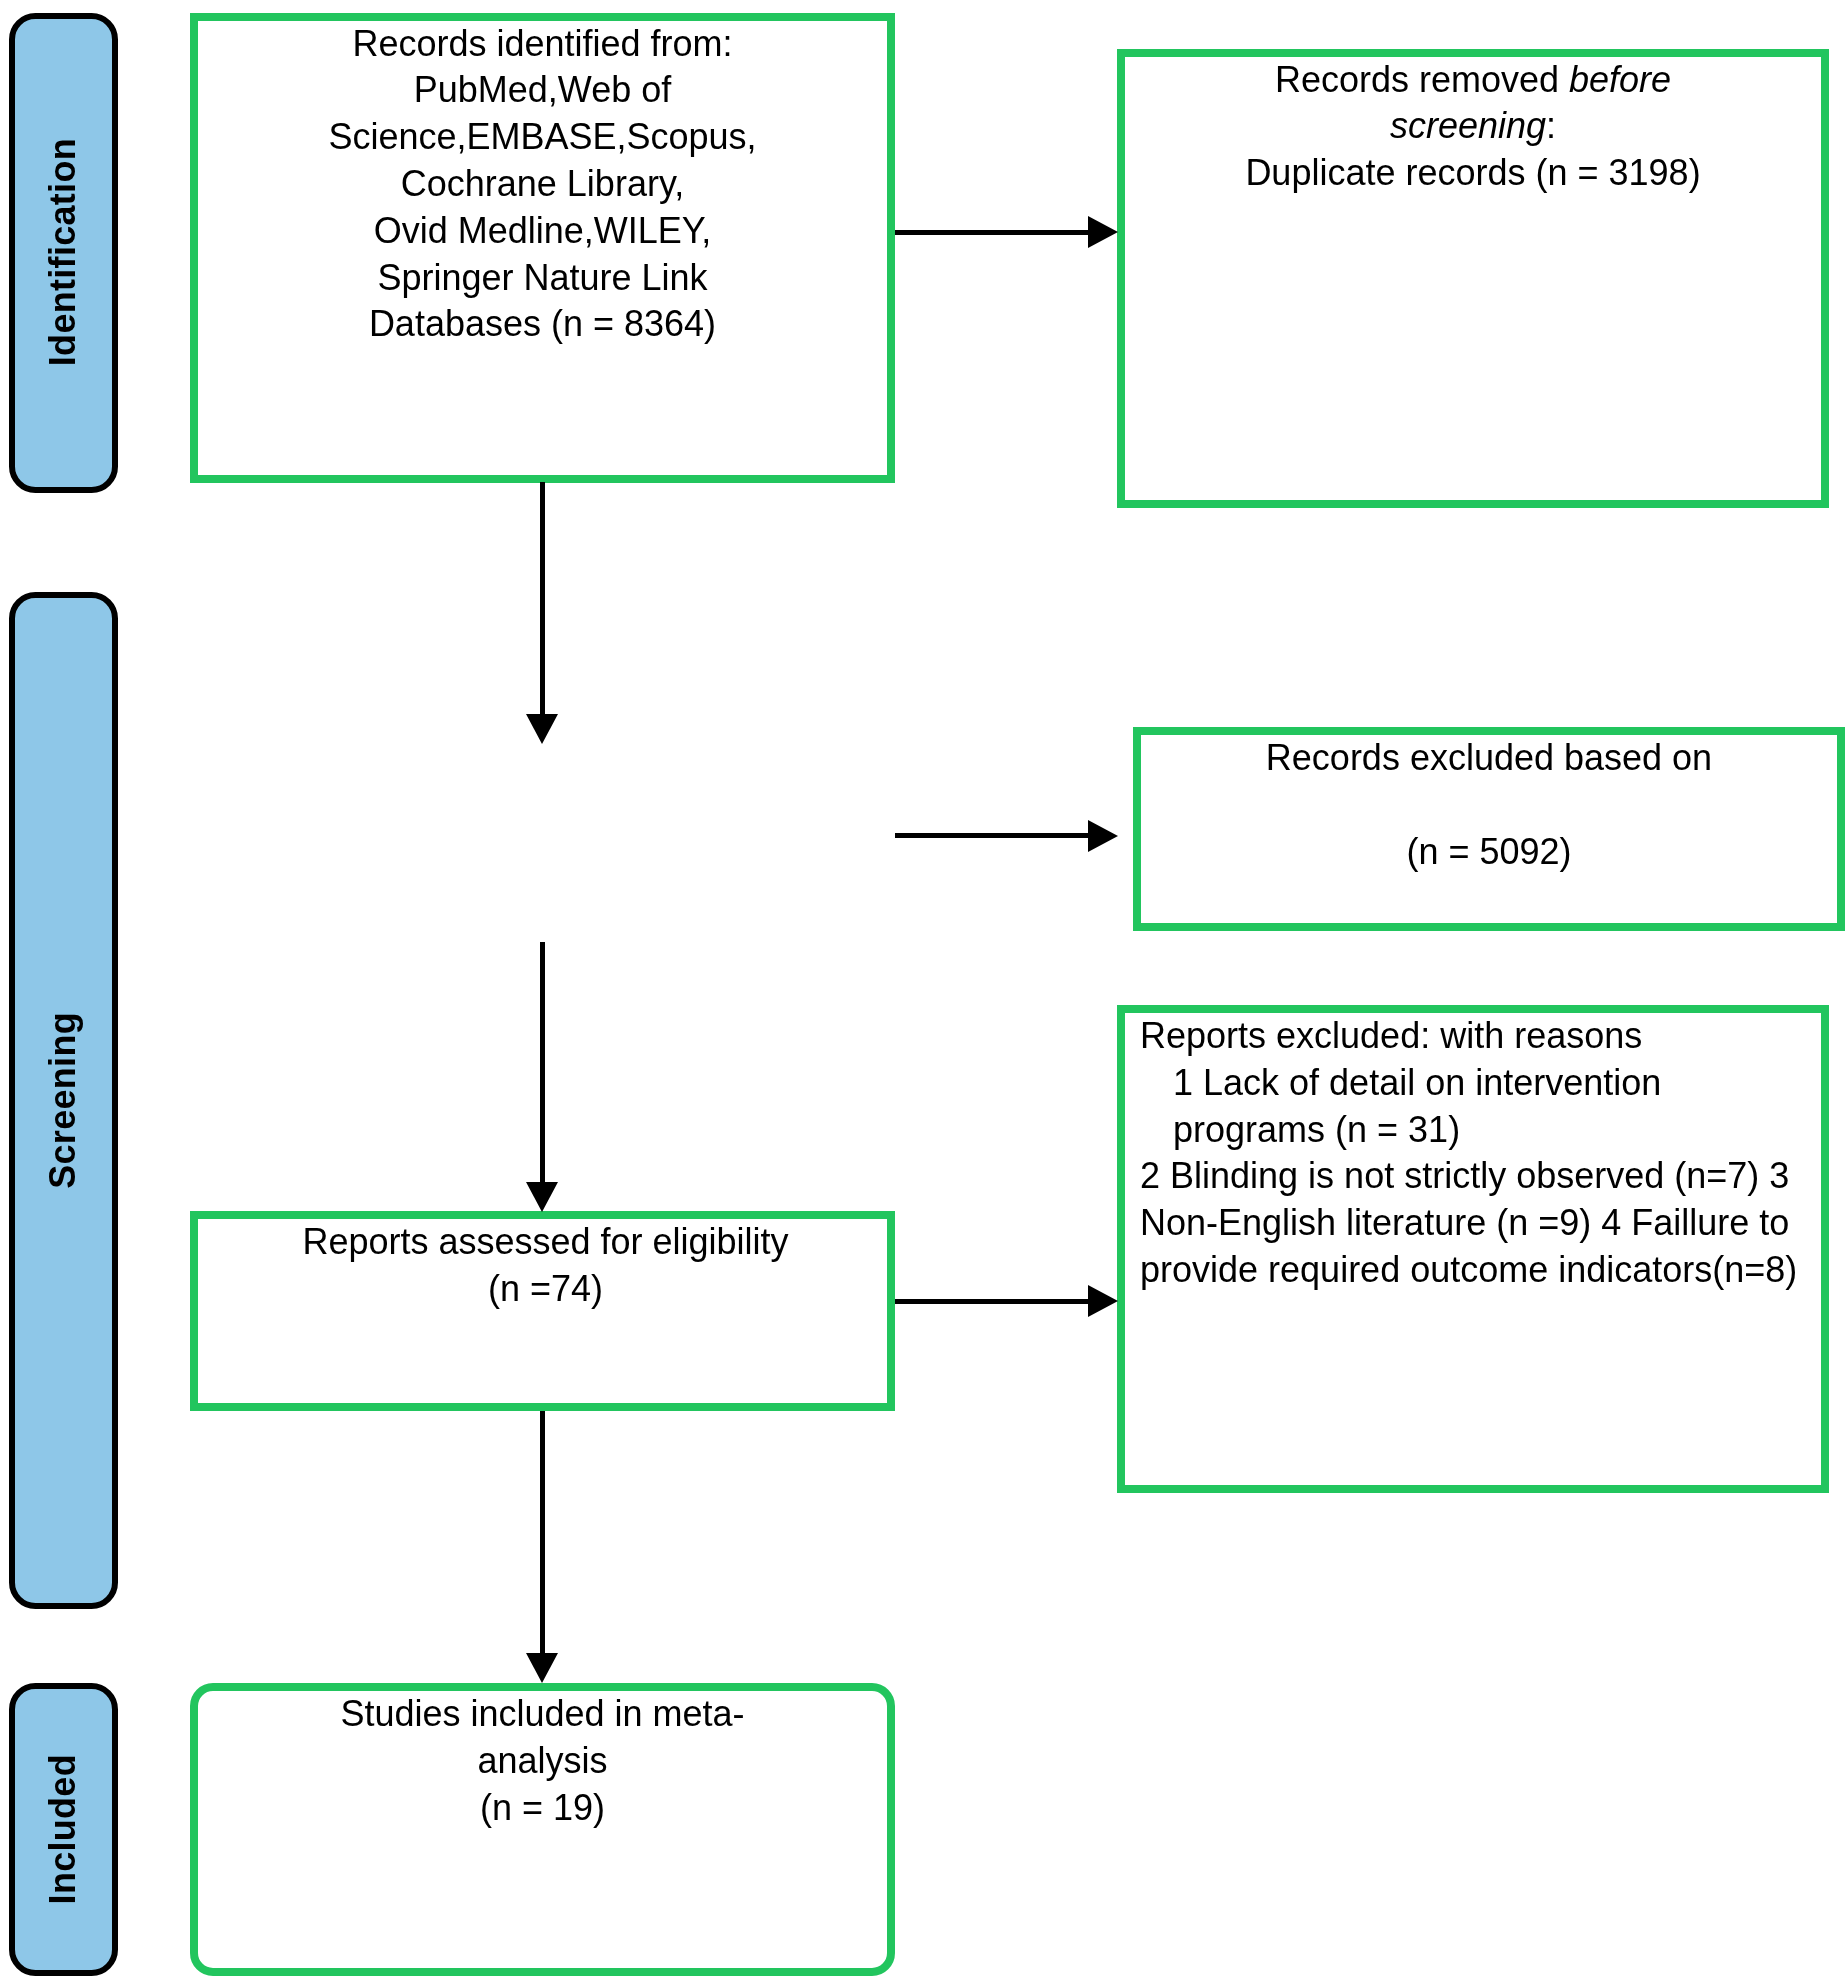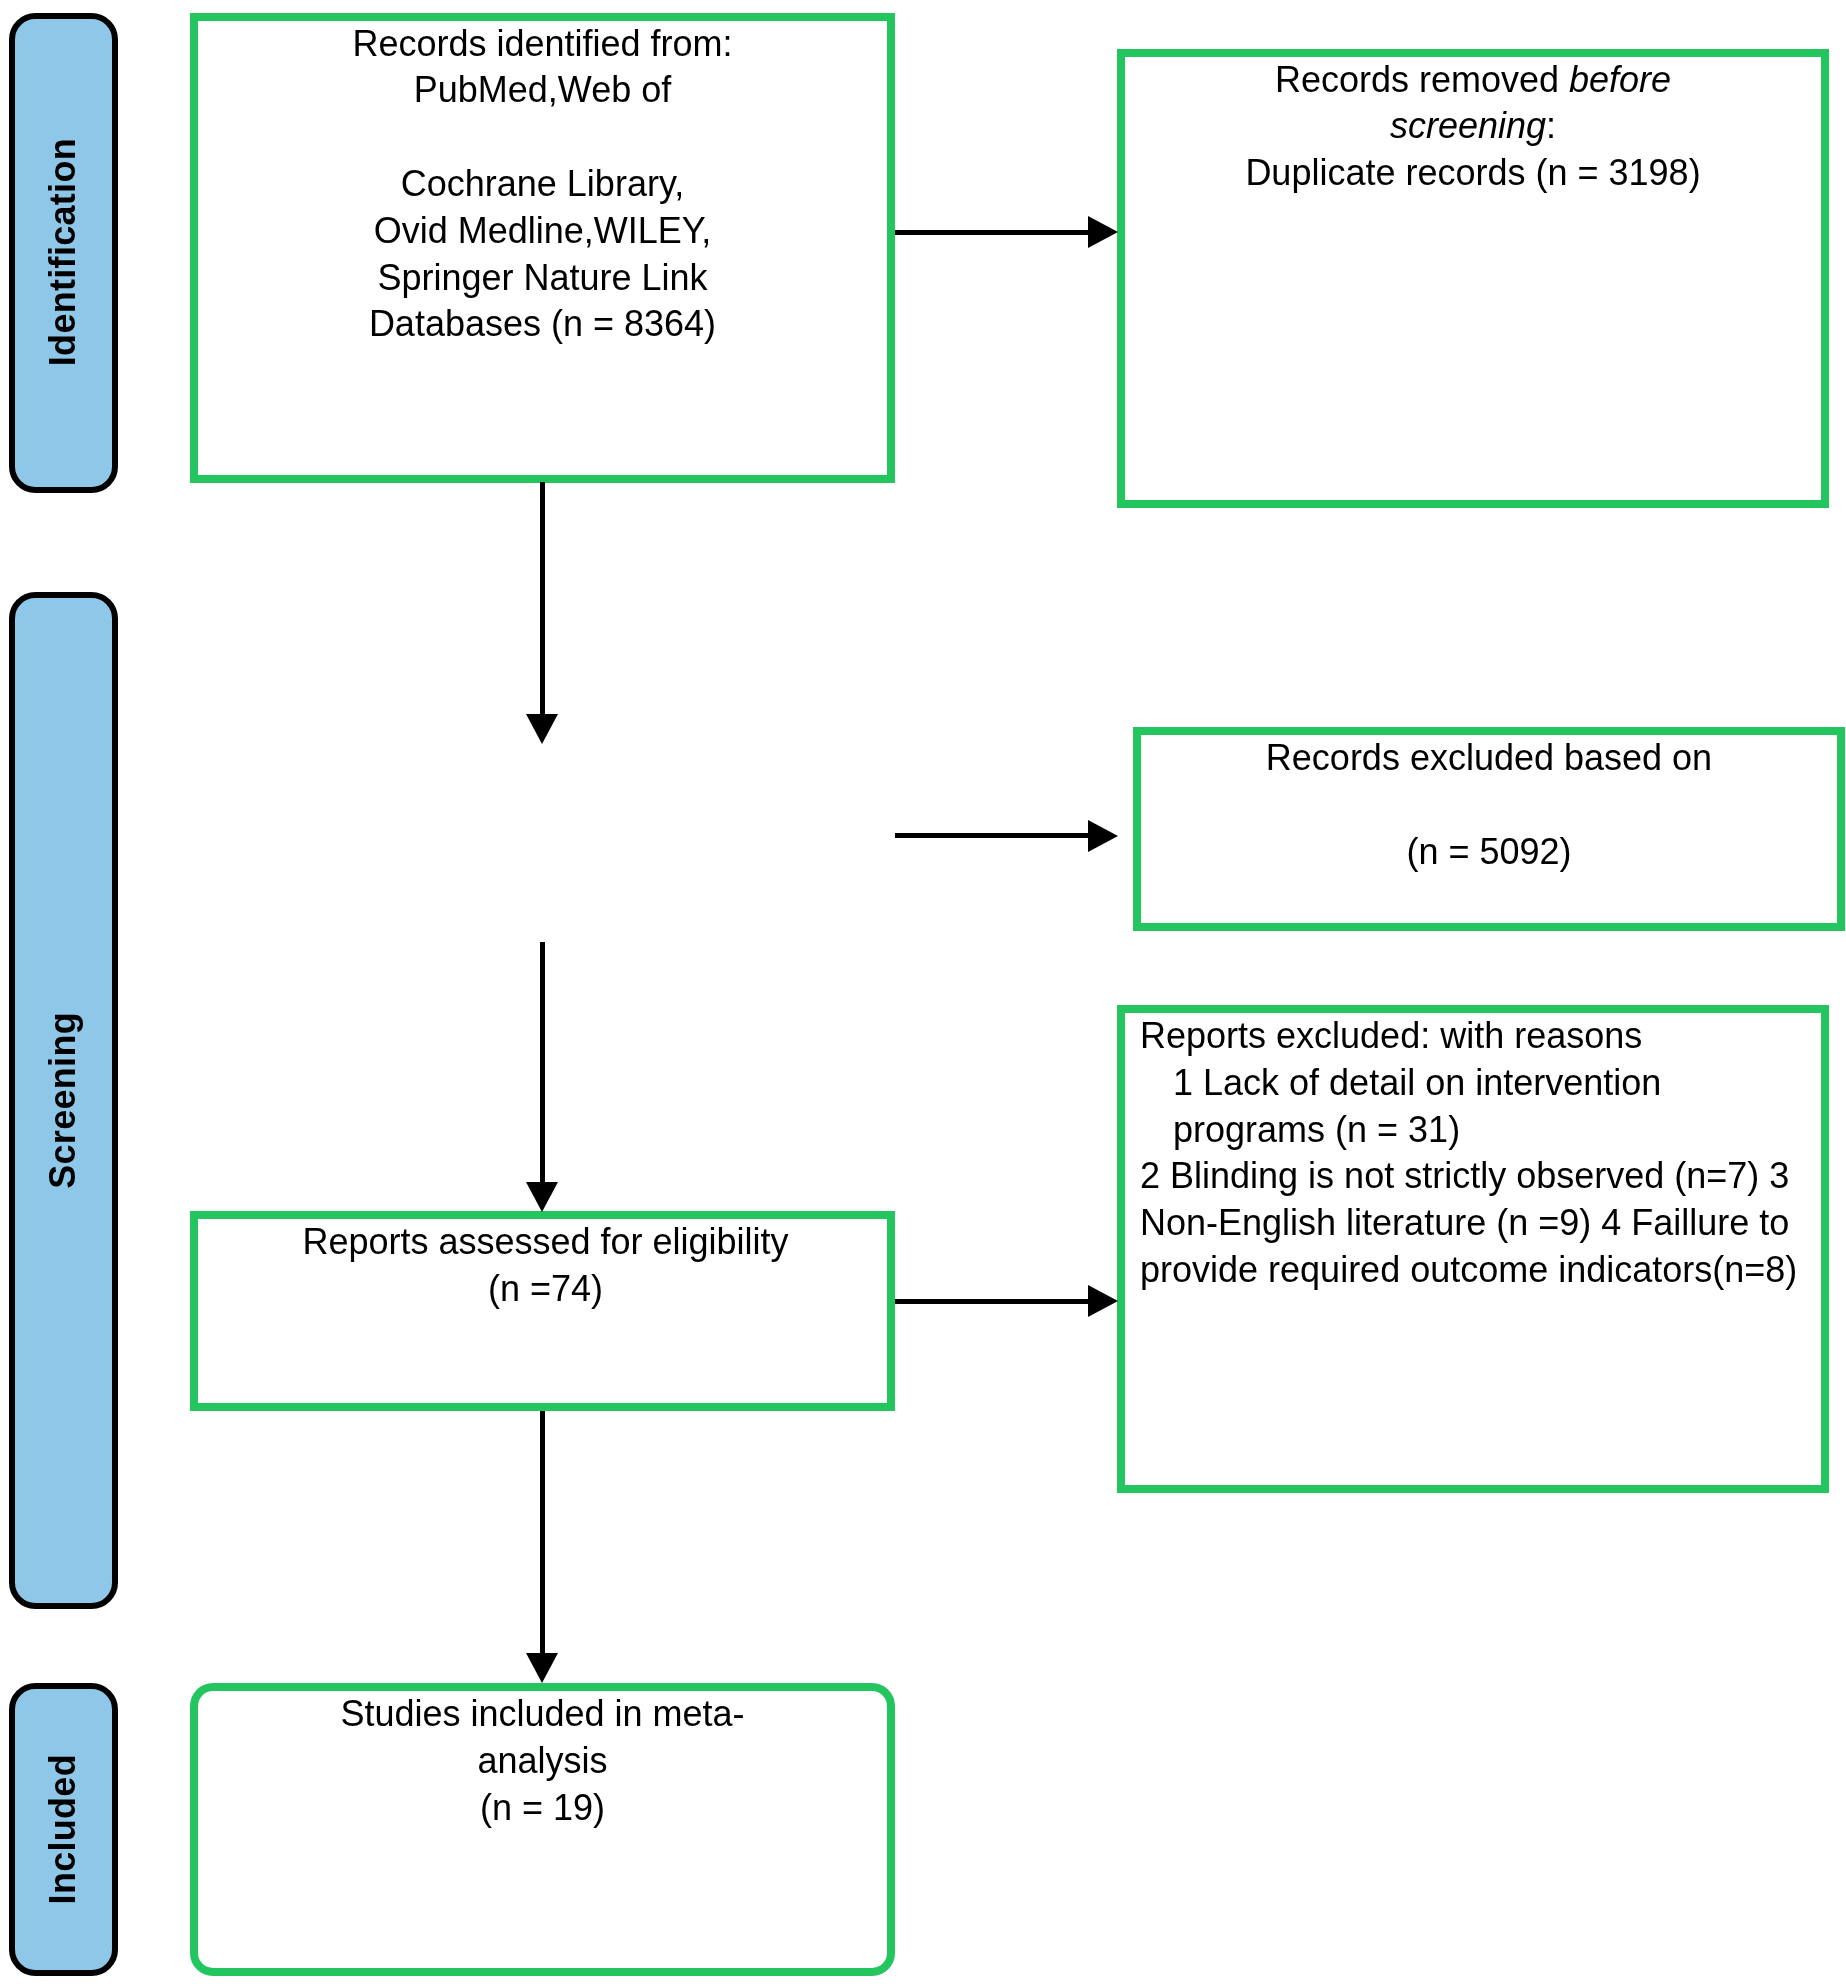--- a/index.html
+++ b/index.html
@@ -109,21 +109,21 @@
   </div>
 
   <div class="stage" style="left:8.6px; top:1683px; width:109px; height:293px;">
     <span class="stage-label">Included</span>
   </div>
 
   <div class="box" style="left:190px; top:12.6px; width:705px; height:470px;">
     <div class="box-text">
       <span>Records identified from:</span><br>
       <span>PubMed,Web of</span><br>
-      <br>
+      <span>Science,EMBASE,Scopus,</span><br>
       <span>Cochrane Library,</span><br>
       <span>Ovid Medline,WILEY,</span><br>
       <span>Springer Nature Link</span><br>
       <span>Databases (n = 8364)</span>
     </div>
   </div>
 
   <div class="box" style="left:1117px; top:12.6px; width:712px; height:459px;margin-top:36px;">
     <div class="box-text">
       <span>Records removed </span><span class="italic">before</span><br>

